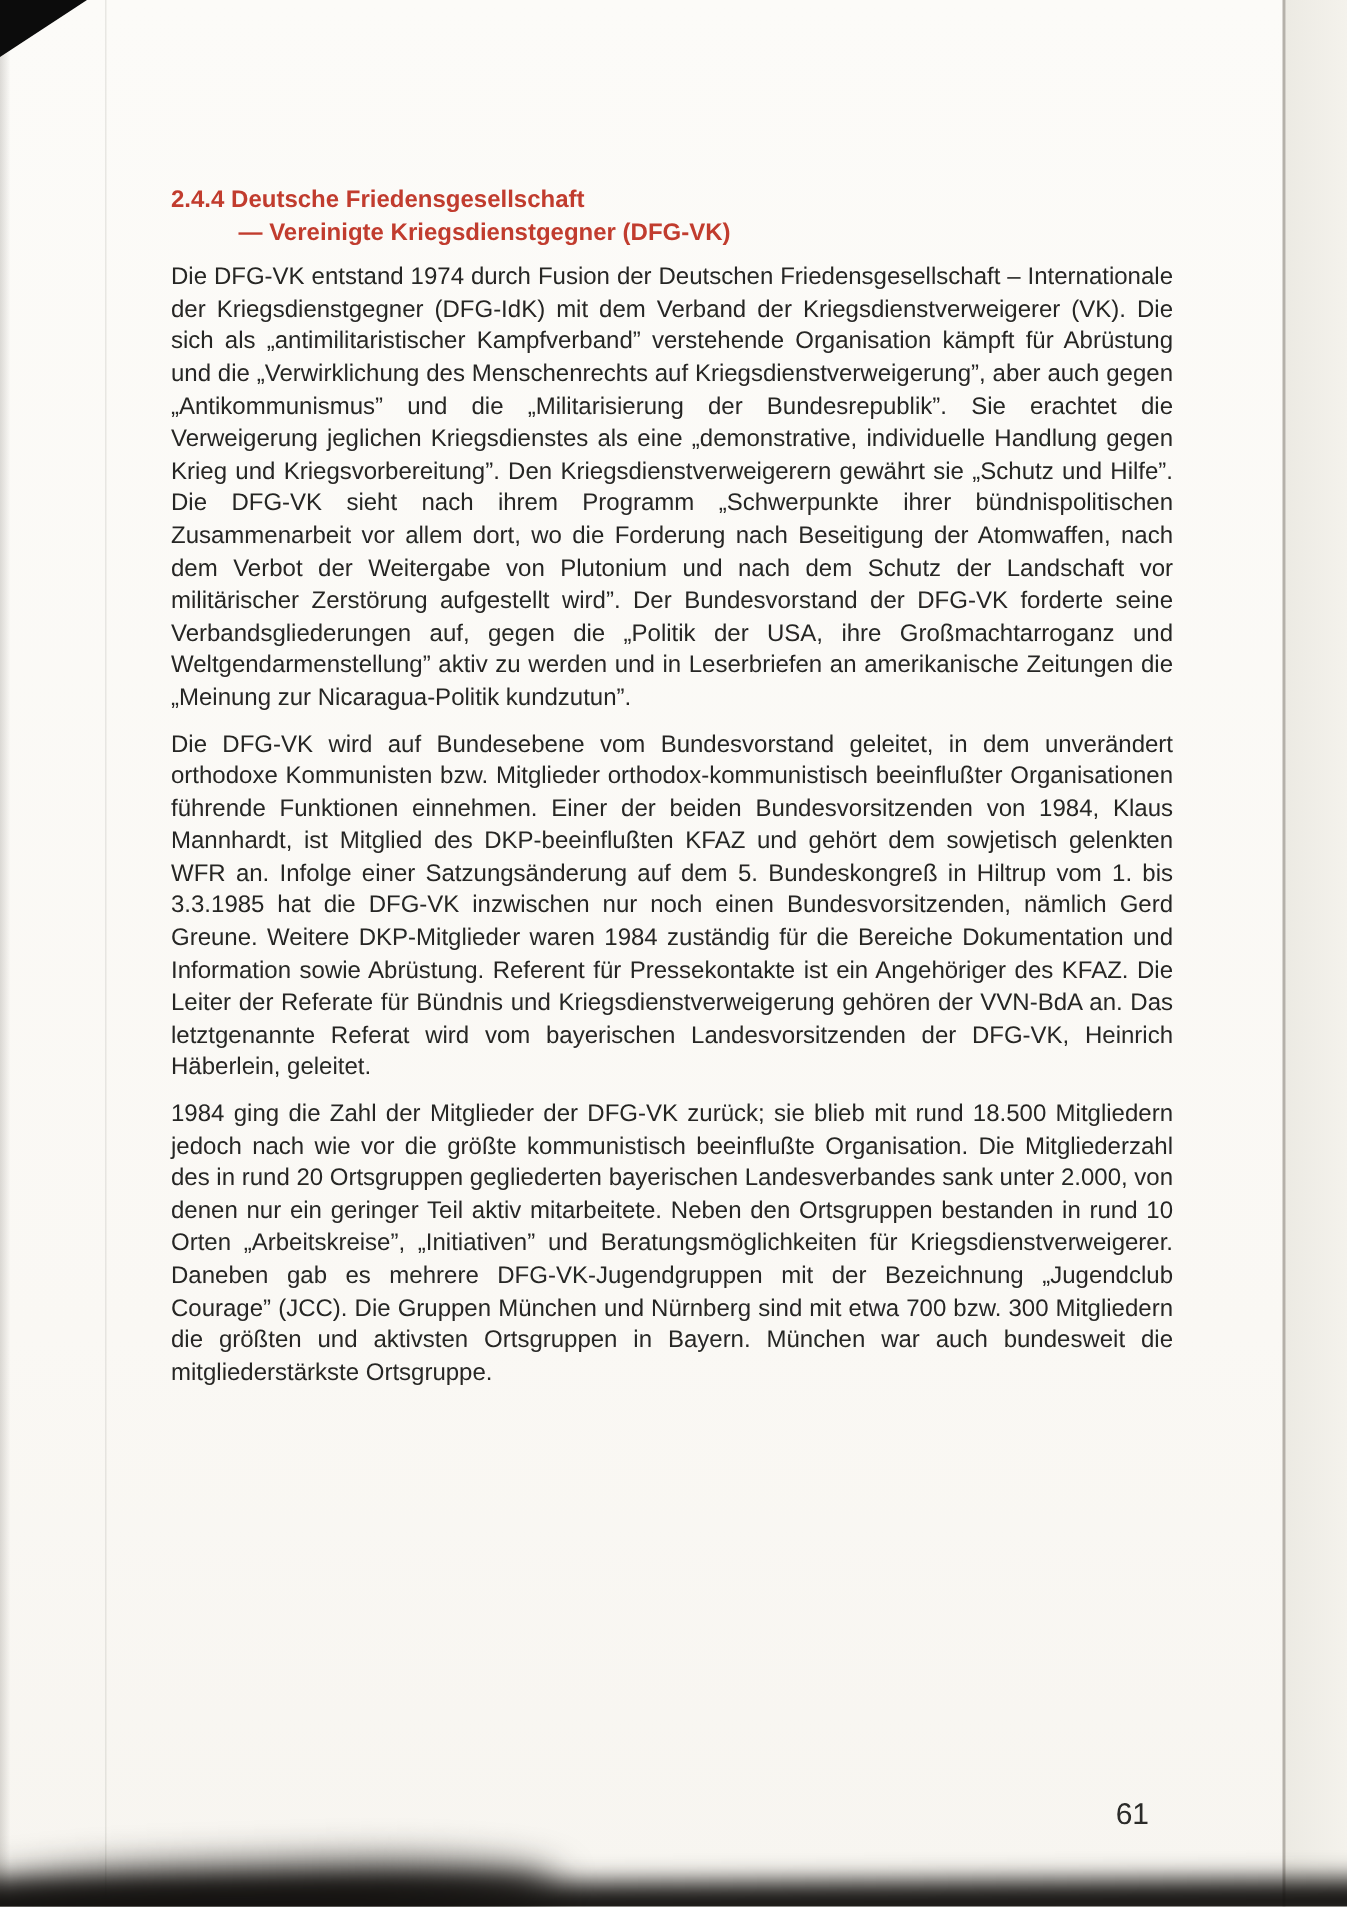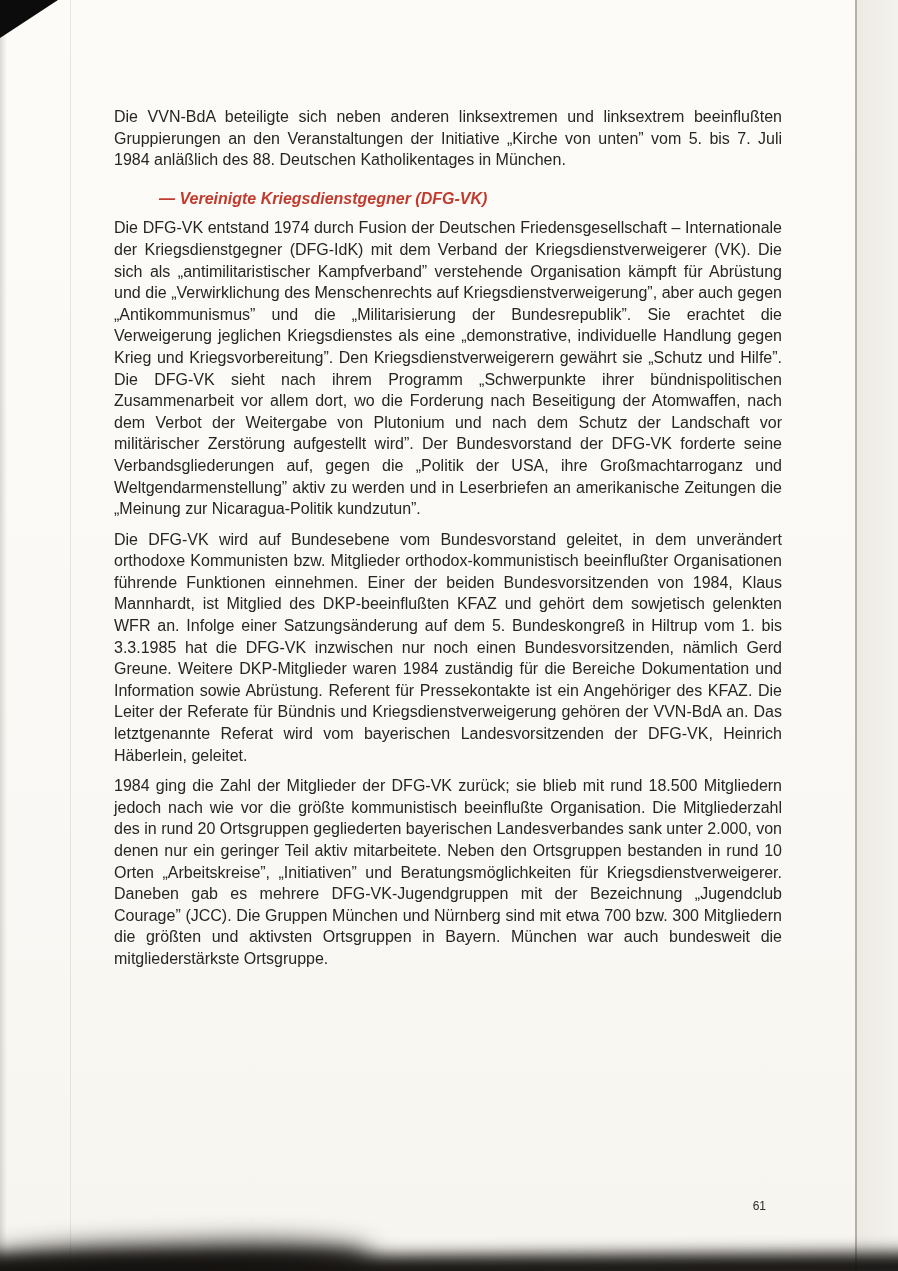--- a/index.html
+++ b/index.html
@@ -51,40 +51,40 @@
     text-align: justify;
   }
   .para { margin: 0 0 9px 0; }
   .italic { }
   .heading {
     margin: 17px 0 8px 0; padding: 0;
     font-weight: bold; font-size: 16px; line-height: 21.6px;
     color: var(--heading-color, #c13c2e);
     text-align: left;
   }
-  .heading-line2 { padding-left: 45px; font-style: italic; }
+  .heading-line2 { padding-left: 45px; }
   .page-number {
     position: absolute; left: 114px; top: 1199px; width: 668px;
     box-sizing: border-box; padding-right: 16px;
-    text-align: right; font-size: 12px; color: #2b2b29;
+    text-align: right; font-size: 20px; color: #2b2b29;
   }
 </style>
 </head>
 <body style="--heading-color: #c13c2e;">
 
 <div class="page">
   <div class="edge-right-paper"></div>
   <div class="edge-right-line"></div>
   <div class="edge-left-shade"></div>
   <div class="crease-left"></div>
   <div class="corner-triangle"></div>
 
   <div class="content">
-      <p class="para"><span>Die VVN-BdA beteiligte sich neben anderen linksextremen und linksextrem beeinflußten Gruppierungen an den Veranstaltungen der Initiative „Kirche von unten” vom 5. bis 7. Juli 1984 anläßlich des 88. Deutschen Katholikentages in München.</span></p>
       <h2 class="heading">
+        <div class="heading-line1">2.4.4 Deutsche Friedensgesellschaft</div>
         <div class="heading-line2">— Vereinigte Kriegsdienstgegner (DFG-VK)</div>
       </h2>
       <p class="para"><span>Die DFG-VK entstand 1974 durch Fusion der Deutschen Friedensgesellschaft – Internationale der Kriegsdienstgegner (DFG-IdK) mit dem Verband der Kriegsdienstverweigerer (VK). Die sich als „antimilitaristischer Kampfverband” verstehende Organisation kämpft für Abrüstung und die „Verwirklichung des </span><span class="italic">Menschenrechts auf Kriegsdienstverweigerung”, aber auch gegen</span><span> „Antikommunismus” und die „Militarisierung der Bundesrepublik”. Sie erachtet die Verweigerung jeglichen Kriegsdienstes als eine „demonstrative, individuelle Handlung gegen Krieg und Kriegsvorbereitung”. Den Kriegsdienstverweigerern gewährt sie „Schutz und Hilfe”. Die DFG-VK sieht nach ihrem Programm „Schwerpunkte ihrer bündnispolitischen Zusammenarbeit vor allem dort, wo die Forderung nach Beseitigung der Atomwaffen, nach dem Verbot der Weitergabe von Plutonium </span><span class="italic">und nach dem Schutz der Landschaft vor militärischer Zerstörung aufgestellt wird”</span><span>. Der Bundesvorstand der DFG-VK forderte seine Verbandsgliederungen auf, gegen die „Politik der USA, ihre Großmachtarroganz und Weltgendarmenstellung” aktiv zu werden und in Leserbriefen an amerikanische Zeitungen die „Meinung zur Nicaragua-Politik kundzutun”.</span></p>
       <p class="para"><span>Die DFG-VK wird auf Bundesebene vom Bundesvorstand geleitet, in dem unverändert orthodoxe Kommunisten bzw. Mitglieder orthodox-kommunistisch beeinflußter Organisationen führende Funktionen einnehmen. Einer der beiden Bundesvorsitzenden von 1984, Klaus Mannhardt, ist Mitglied des DKP-beeinflußten KFAZ und gehört dem sowjetisch gelenkten WFR an. Infolge einer Satzungsänderung </span><span class="italic">auf dem 5. Bundeskongreß in Hiltrup vom 1. bis 3.3.1985</span><span> hat die DFG-VK inzwischen nur noch einen Bundesvorsitzenden, nämlich Gerd Greune. Weitere DKP-Mitglieder waren 1984 zuständig für die Bereiche Dokumentation und Information sowie Abrüstung. Referent für Pressekontakte ist ein Angehöriger des KFAZ. Die Leiter der Referate für Bündnis und Kriegsdienstverweigerung gehören der VVN-BdA an. Das letztgenannte Referat wird vom bayerischen Landesvorsitzenden der DFG-VK, Heinrich Häberlein, geleitet.</span></p>
       <p class="para"><span>1984 ging die Zahl der Mitglieder der DFG-VK zurück; sie blieb mit rund 18.500 Mitgliedern jedoch nach wie vor die größte kommunistisch beeinflußte Organisation. Die Mitgliederzahl des in rund 20 Ortsgruppen gegliederten bayerischen </span><span class="italic">Landesverbandes sank unter 2.000, von denen nur ein geringer Teil aktiv</span><span> mitarbeitete. Neben den Ortsgruppen bestanden in rund 10 Orten „Arbeitskreise”, „Initiativen” und Beratungsmöglichkeiten für Kriegsdienstverweigerer. Daneben gab es mehrere DFG-VK-Jugendgruppen mit der Bezeichnung „Jugendclub Courage” (JCC). Die Gruppen München und Nürnberg sind mit etwa 700 bzw. 300 Mitgliedern die größten und aktivsten Ortsgruppen in Bayern. München war auch bundesweit die mitgliederstärkste Ortsgruppe.</span></p>
     </div>
 
   <div class="page-number">61</div>
 
   <div class="shadow-bottom"></div>

